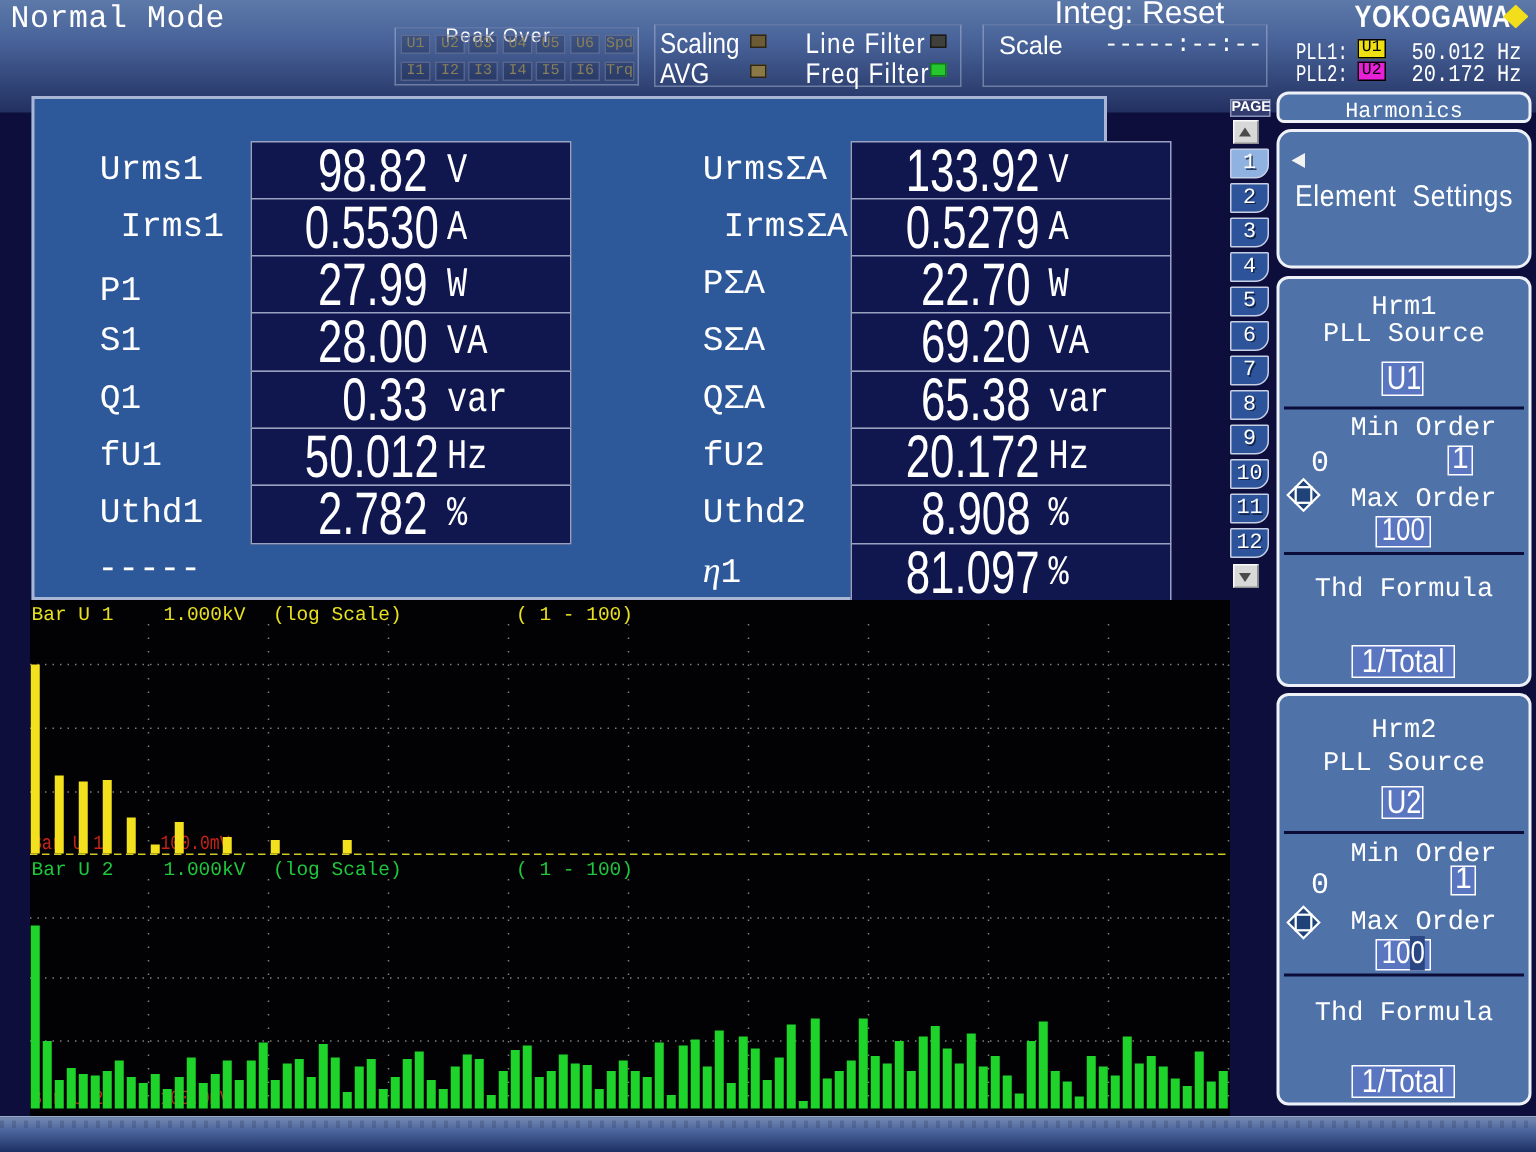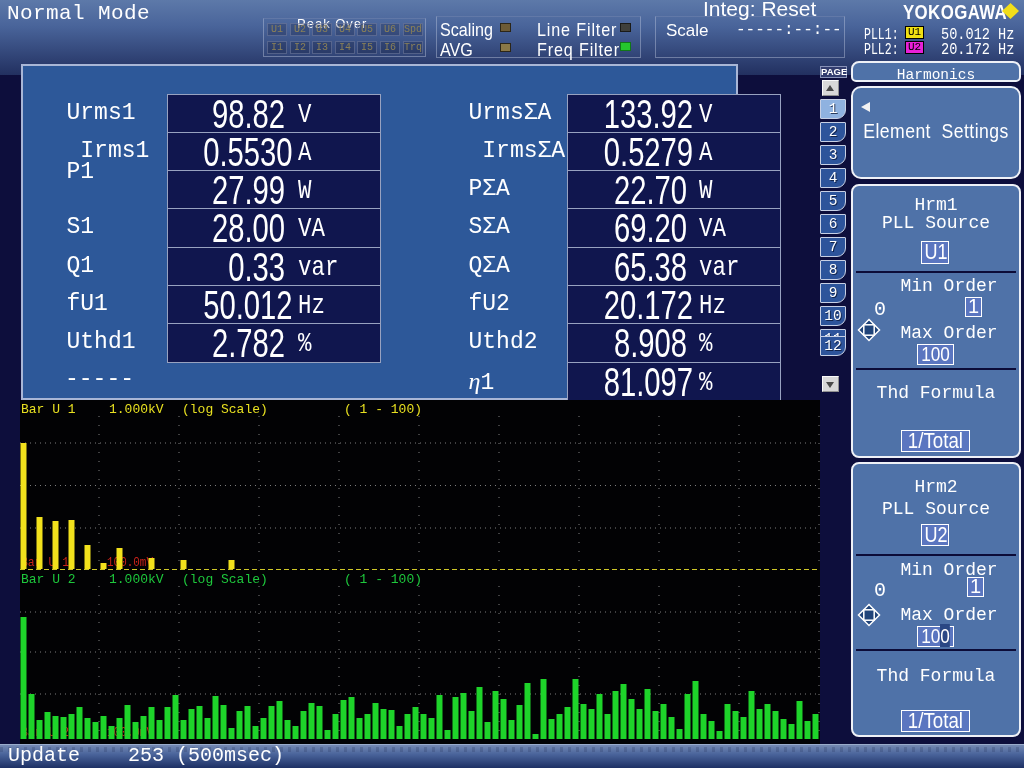--- a/index.html
+++ b/index.html
@@ -85,21 +85,21 @@
 </div>
 <div id="panel">
     <div class="mlab" style="left:43.5px;top:35.5px">Urms1</div>
     <div class="vbox" style="left:144px;top:27.5px"></div>
     <div class="mval" style="left:150px;top:29.5px;width:112px">98.82</div>
     <div class="munit" style="left:275px;top:34.5px">V</div>
     <div class="mlab" style="left:43.5px;top:73.8px">&nbsp;Irms1</div>
     <div class="vbox" style="left:144px;top:65.8px"></div>
     <div class="mval" style="left:150px;top:67.8px;width:112px">0.5530</div>
     <div class="munit" style="left:275px;top:72.8px">A</div>
-    <div class="mlab" style="left:43.5px;top:95px">P1</div>
+    <div class="mlab" style="left:43.5px;top:117px">P1</div>
     <div class="vbox" style="left:144px;top:104.1px"></div>
     <div class="mval" style="left:150px;top:106.1px;width:112px">27.99</div>
     <div class="munit" style="left:275px;top:111.1px">W</div>
     <div class="mlab" style="left:43.5px;top:150.39999999999998px">S1</div>
     <div class="vbox" style="left:144px;top:142.4px"></div>
     <div class="mval" style="left:150px;top:144.4px;width:112px">28.00</div>
     <div class="munit" style="left:275px;top:149.4px">VA</div>
     <div class="mlab" style="left:43.5px;top:188.7px">Q1</div>
     <div class="vbox" style="left:144px;top:180.7px"></div>
     <div class="mval" style="left:150px;top:182.7px;width:112px">0.33</div>
@@ -155,21 +155,21 @@
 <div class="tab" style="top:122px">2</div>
 <div class="tab" style="top:145px">3</div>
 <div class="tab" style="top:168px">4</div>
 <div class="tab" style="top:191px">5</div>
 <div class="tab" style="top:214px">6</div>
 <div class="tab" style="top:237px">7</div>
 <div class="tab" style="top:260px">8</div>
 <div class="tab" style="top:283px">9</div>
 <div class="tab" style="top:306px">10</div>
 <div class="tab" style="top:329px">11</div>
-<div class="tab" style="top:336px">12</div>
+<div class="tab" style="top:352px">12</div>
 <div class="btn" style="top:376px">
     <div class="tri" style="top:5px;left:3px;border-left:4.5px solid transparent;border-right:4.5px solid transparent;border-top:6px solid #4a4a4a"></div>
   </div>
 
 <div class="rbox" style="top:61px;height:21px;border-radius:8px 8px 5px 5px">
     <div class="rt" style="top:3px;font-size:14.5px">Harmonics</div>
   </div>
 <div class="rbox" style="top:86px;height:93px;border-radius:10px">
  <div class="abs" style="left:8px;top:14px;width:0;height:0;border-top:5.5px solid transparent;border-bottom:5.5px solid transparent;border-right:9px solid #f2f2f2"></div>
  <div class="rt sans" style="top:34px;font-size:20px;transform:scaleX(0.88);letter-spacing:0.5px;white-space:pre">Element  Settings</div>
@@ -364,14 +364,13 @@
       </g>
 <g fill="#1ec83c">
         <text x="1" y="183">Bar U 2</text>
         <text x="89" y="183">1.000kV</text>
 <text x="162" y="183">(log Scale)</text>
         <text x="324" y="183">(  1 -  100)</text>
       </g>
 </svg></div>
 <div id="bbar">
     <div class="abs" style="left:0;top:2px;width:1024px;height:5px;background:repeating-linear-gradient(90deg,rgba(18,28,66,0.18) 0 3px,transparent 3px 8px)"></div>
-    <div class="abs" style="left:8px;top:0px;color:#fff;font-size:20px;line-height:21px;white-space:pre">Update    253 (500msec)</div>
   </div>
 
 </body></html>

